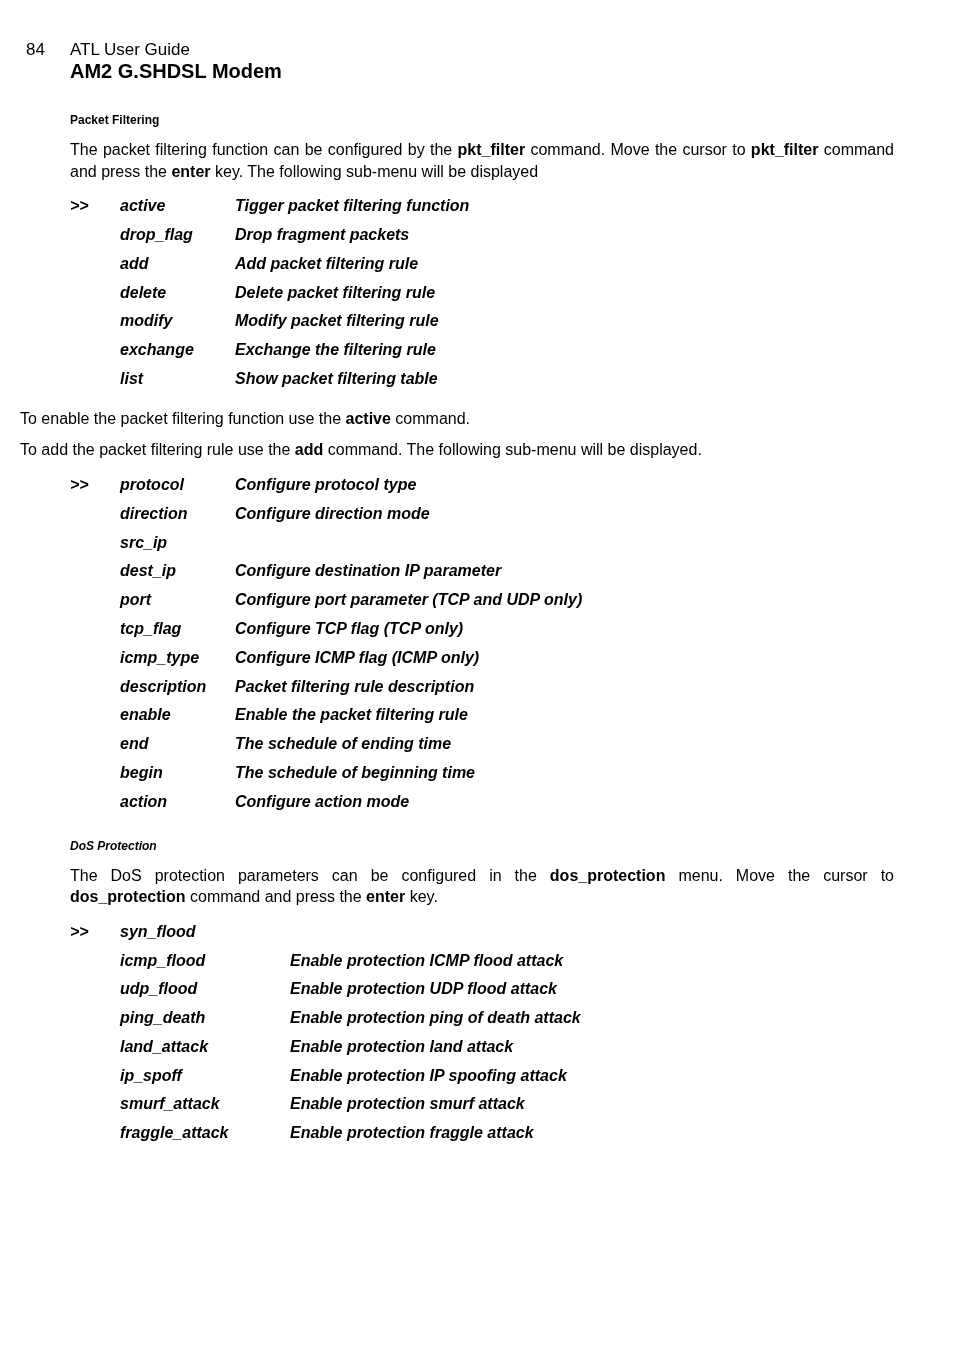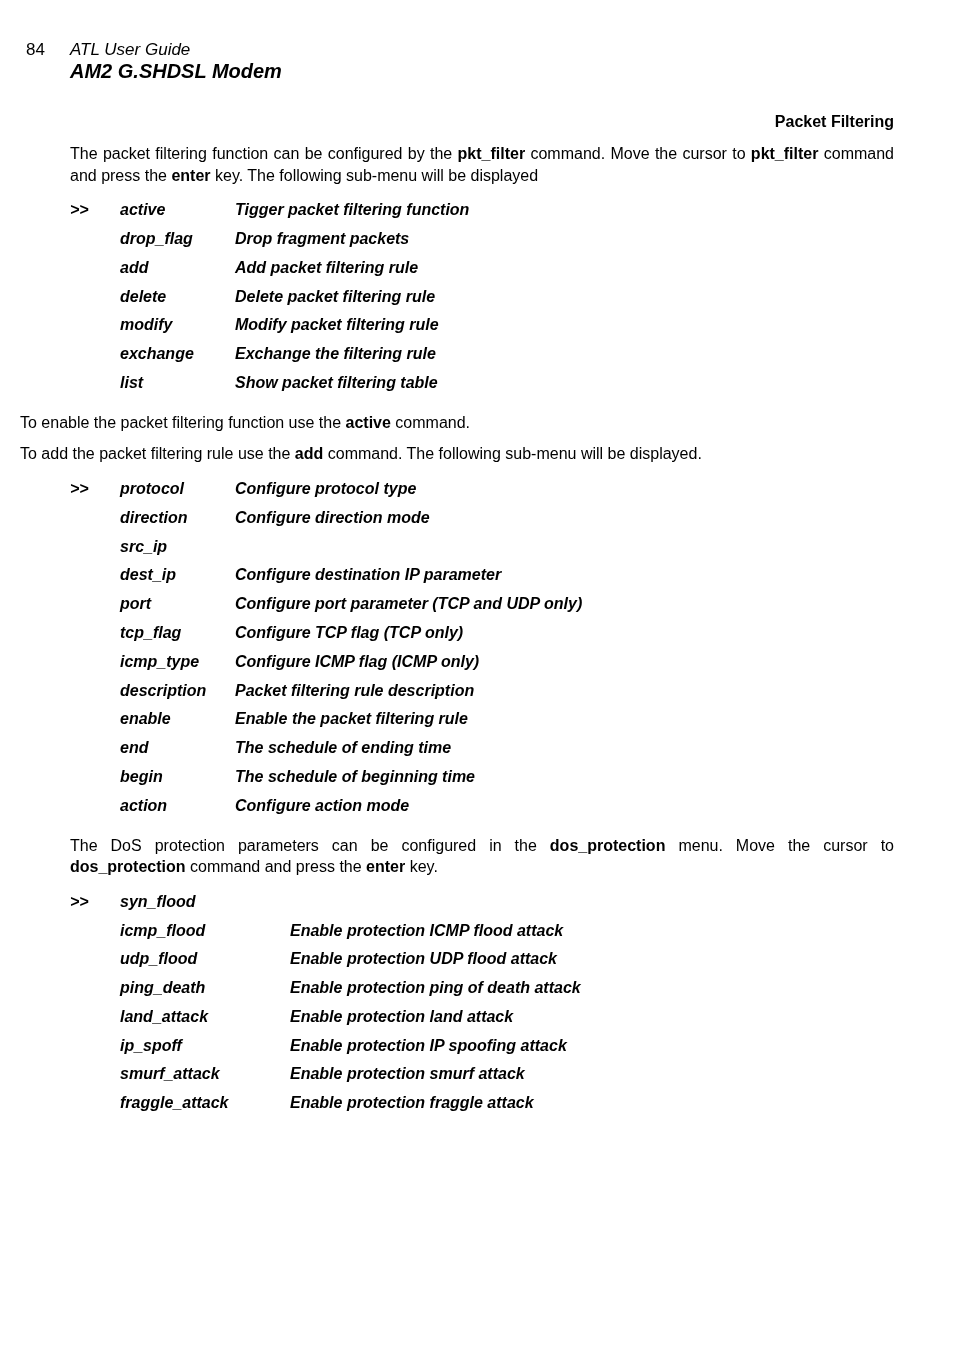--- a/index.html
+++ b/index.html
@@ -24,38 +24,37 @@
     width: 50px;
     font-size: 17px;
     font-weight: 400;
     text-align: right;
     padding-right: 25px;
     box-sizing: border-box;
     flex-shrink: 0;
   }
   .header-titles {
     flex: 1;
-    font-style: italic;
   }
   .guide-title {
     font-size: 17px;
     font-weight: 400;
   }
   .modem-title {
     font-size: 20px;
     font-weight: 700;
   }
   .content {
     margin-left: 50px;
   }
   .section-heading {
-    font-size: 16px;
+    font-size: 12px;
     font-weight: 700;
     margin: 22px 0 12px 0;
-    text-align: right;
+    text-align: left;
   }
   .section-heading.italic {
     font-style: italic;
   }
   p.body {
     font-size: 16px;
     line-height: 1.35;
     margin: 10px 0;
   }
   .cmd-table {
@@ -206,20 +205,21 @@
           <div class="cmd-name w2">begin</div>
           <div class="cmd-desc">The schedule of beginning time</div>
         </div>
         <div class="cmd-row">
           <div class="cmd-prompt"></div>
           <div class="cmd-name w2">action</div>
           <div class="cmd-desc">Configure action mode</div>
         </div>
       </div>
 
+    <div class="section-heading italic">DoS Protection</div>
 
     <p class="body">
       <span>The DoS protection parameters can be configured in the </span><span class="b">dos_protection</span><span> menu. Move the cursor to </span><span class="b">dos_protection</span><span> command and press the </span><span class="b">enter</span><span> key.</span>
     </p>
 
     <div class="cmd-table" id="dos-menu">
         <div class="cmd-row">
           <div class="cmd-prompt">&gt;&gt;</div>
           <div class="cmd-name w3">syn_flood</div>
         </div>

